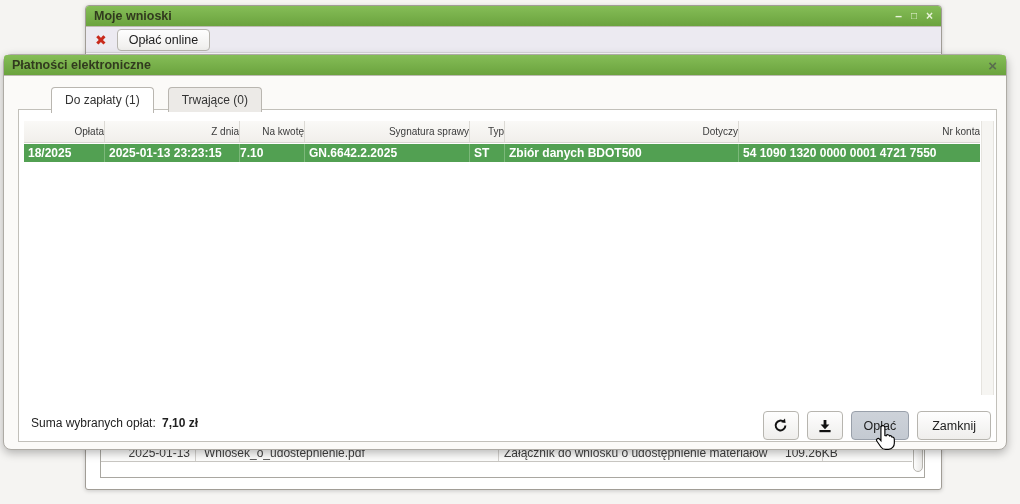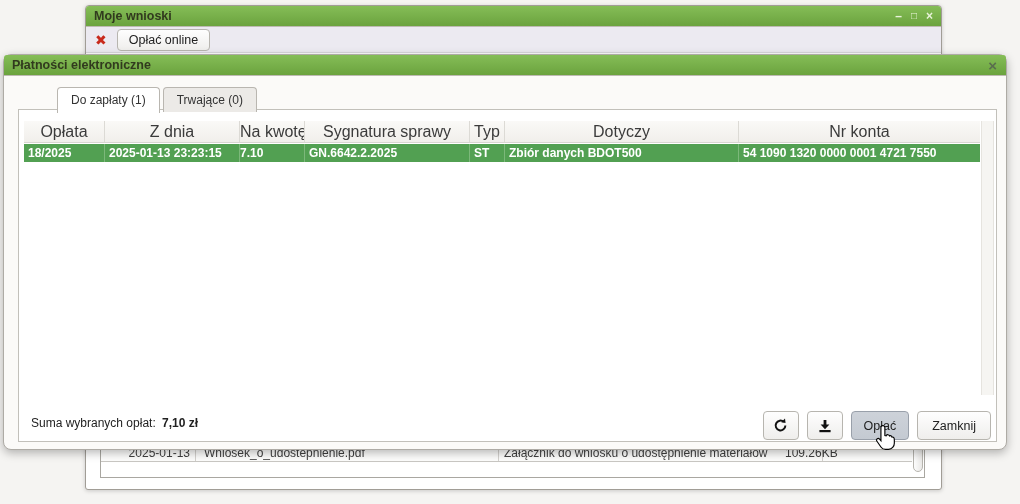--- a/index.html
+++ b/index.html
@@ -56,39 +56,39 @@
     border:1px solid #b6b4ae; border-radius:5px;
   }
   
   .dlg {
     position:absolute; left:3px; top:54px; width:1004px; height:396px;
     background:#fbfaf8; border:1px solid #aeaba5; border-radius:8px;
     box-shadow:0 3px 10px rgba(0,0,0,.28);
   }
   .dlg .titlebar { border-radius:3px 3px 0 0; }
   .dlg-close { position:absolute; right:9px; top:2px; color:#5a6e4e; font-size:15px; font-weight:bold; cursor:pointer; }
-  .tabs { position:absolute; left:14px; top:32px; display:flex; gap:3px; z-index:2;padding-left:39px; }
+  .tabs { position:absolute; left:8px; top:32px; display:flex; gap:14px; z-index:2;padding-left:39px; }
   .tab {
     font-size:12px; color:#333; padding:5px 13px 4px 13px;
     border:1px solid #b9b6b0; border-bottom:none; border-radius:4px 4px 0 0;
     background:#eceae7; cursor:pointer;
   }
   .tab.active { background:#fff; position:relative; padding-bottom:6px; margin-bottom:-1px; }
   .dlg-content {
     position:absolute; left:14px; right:9px; top:54px; bottom:7px;
     background:#fff; border:1px solid #c2c0ba;
   }
   .scroll-lane {
     position:absolute; right:2px; top:11px; bottom:46px; width:13px;
     background:#f6f5f2; border-left:1px solid #e6e4df; border-right:1px solid #e6e4df;
   }
   .thead { position:absolute; left:5px; top:11px; width:956px; height:22px; display:flex;
     background:linear-gradient(180deg,#faf9f7,#f1efeb); border-bottom:1px solid #d8d6d1; }
   .thead .hc {
-    font-size:16px; color:#3b3b3b; text-align:center; line-height:21px;
+    font-size:10px; color:#3b3b3b; text-align:right; line-height:21px;
     border-right:1px solid #dcdad5; overflow:hidden; white-space:nowrap;
   }
   .trow { position:absolute; left:5px; top:34px; width:956px; height:18px; display:flex;
     background:#52a052; color:#fff; font-weight:bold; }
   .trow .tc {
     font-size:12px; line-height:18px; padding-left:4px;
     border-right:1px solid #7cb87a; overflow:hidden; white-space:nowrap;
   }
   .c0{width:81px;} .c1{width:135px;} .c2{width:65px;} .c3{width:165px;}
   .c4{width:35px;} .c5{width:234px;} .c6{flex:1; border-right:none !important;}

